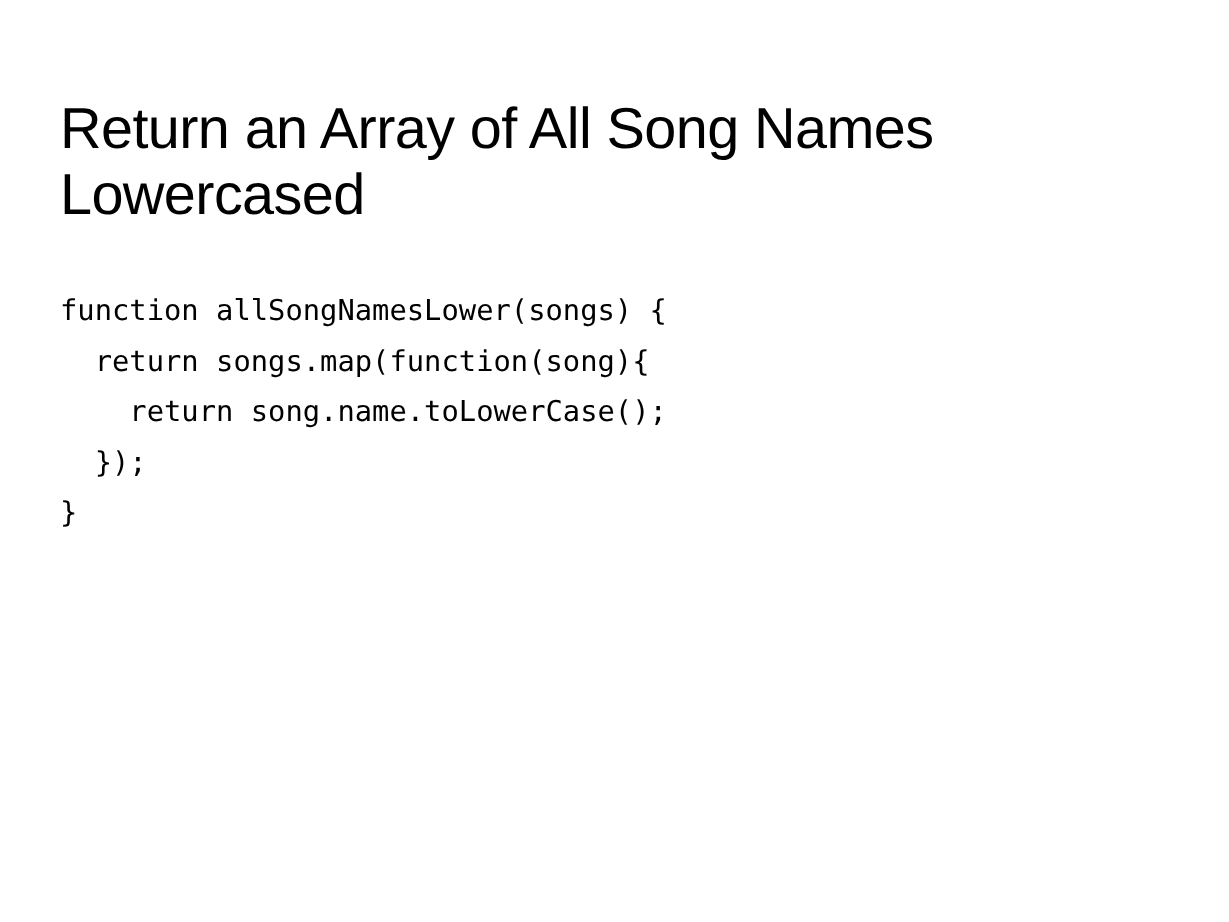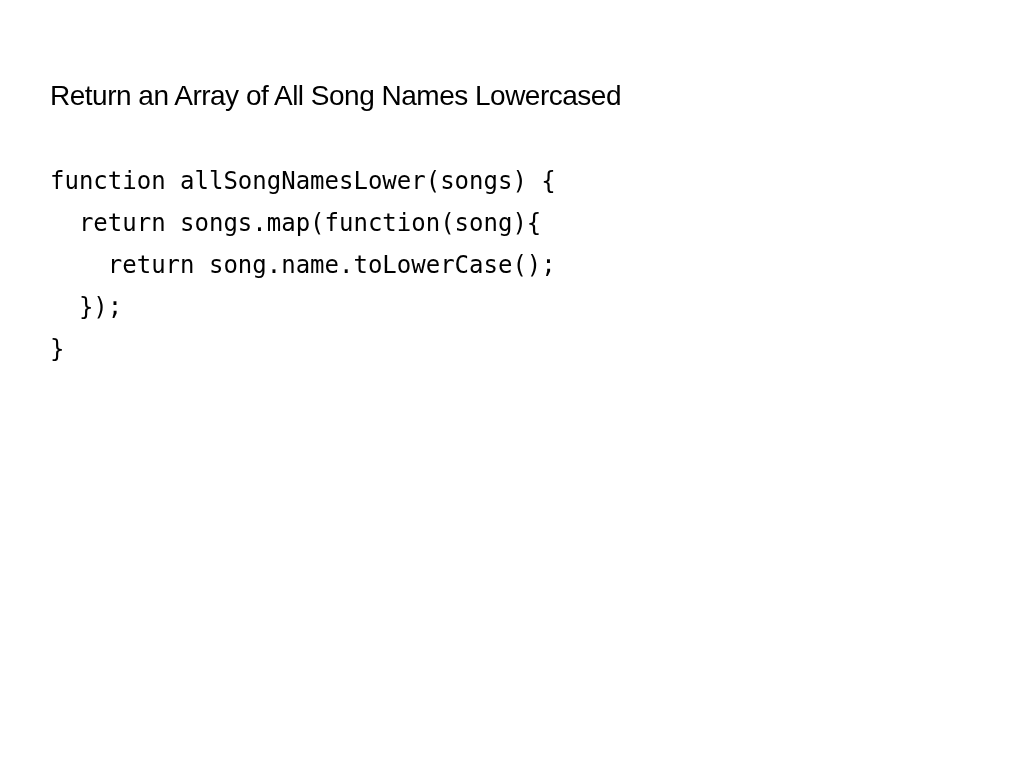--- a/index.html
+++ b/index.html
@@ -9,21 +9,21 @@
     }
     body {
       width: 1024px;
       height: 768px;
       background: #ffffff;
       font-family: "Helvetica Neue", Helvetica, Arial, sans-serif;
       padding: 80px 50px 50px 50px;
       color: #000000;
     }
     .title {
-      font-size: 28px;
+      font-size: 48px;
       font-weight: 400;
       margin-bottom: 48px;
       letter-spacing: -0.5px;
     }
     .code-block {
       font-family: "Menlo", "Monaco", "Consolas", monospace;
       font-size: 24px;
       line-height: 1.75;
       white-space: pre;
       font-weight: 400;

